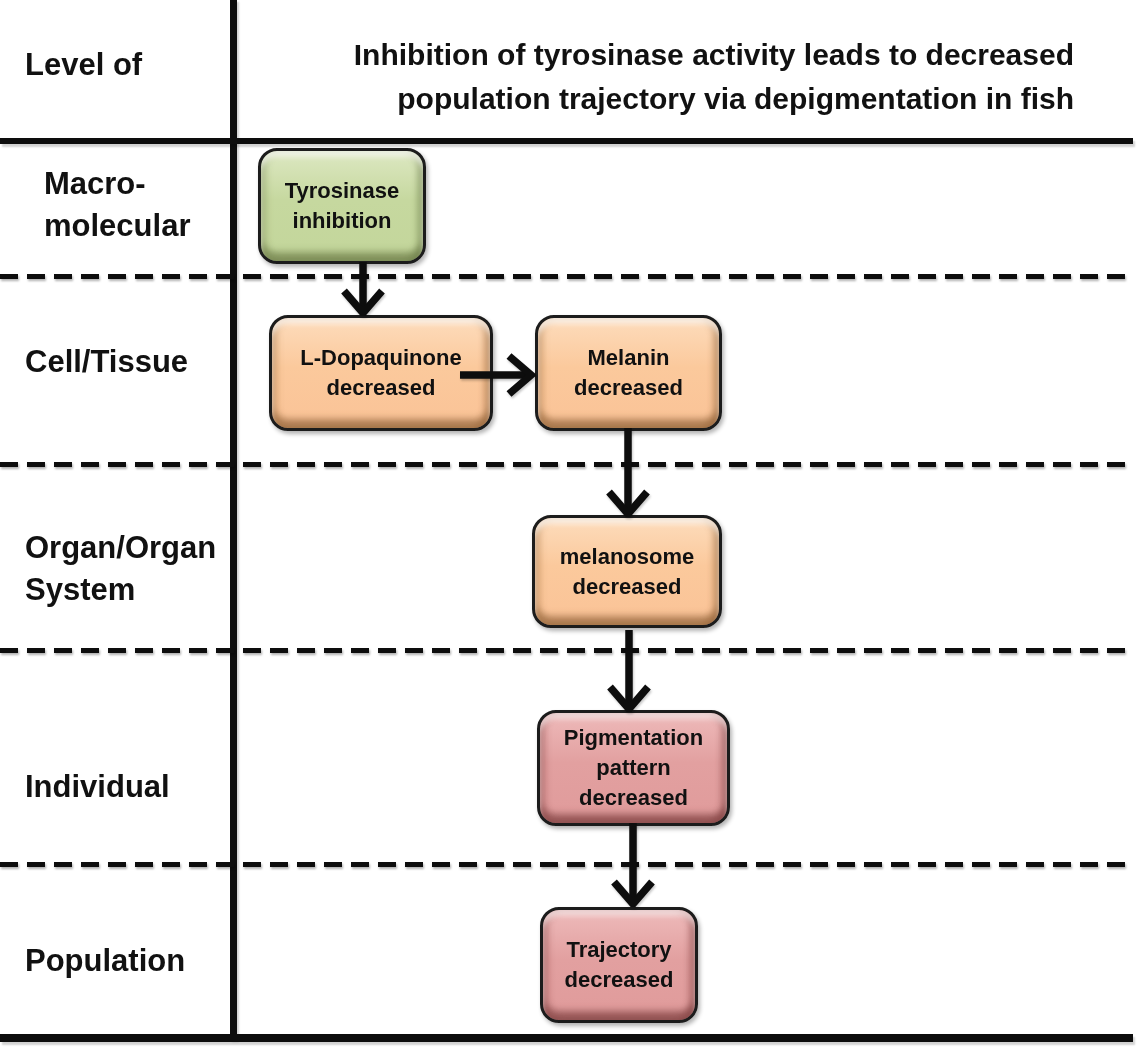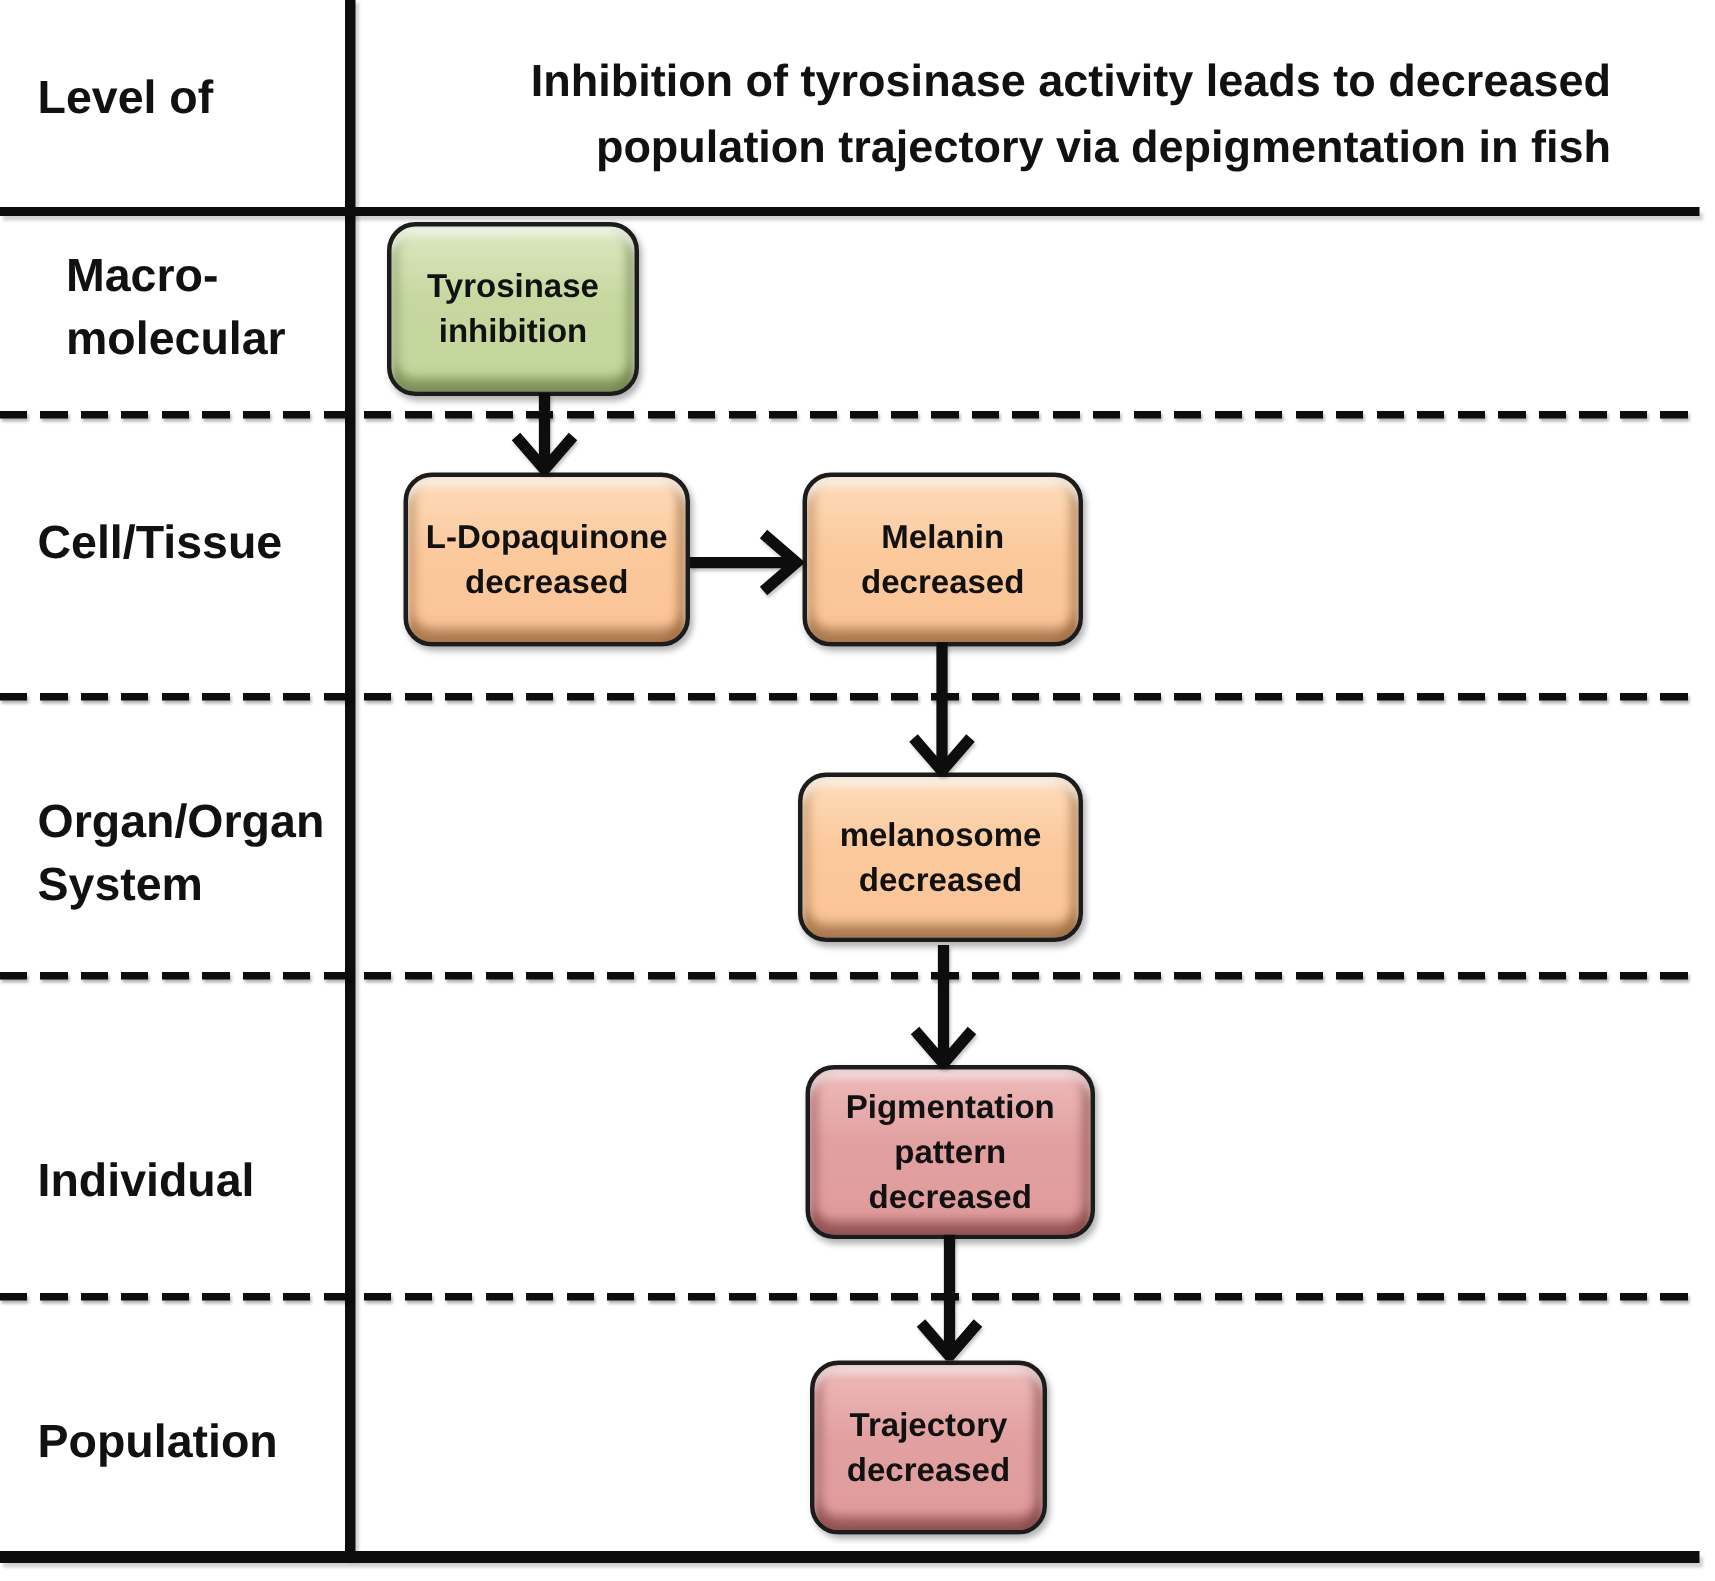--- a/index.html
+++ b/index.html
@@ -84,21 +84,21 @@
   .node.pink{
     background:linear-gradient(180deg,#eebaba 0%,#e2a0a0 45%,#e09b9b 100%);
     box-shadow:
       2px 3px 4px rgba(0,0,0,.30),
       inset 0 6px 5px rgba(255,255,255,.55),
       inset 6px 0 6px rgba(140,70,70,.30),
       inset -6px 0 6px rgba(120,55,55,.40),
       inset 0 -9px 7px rgba(110,50,50,.60);
   }
   .pos-tyr{left:258px;top:148px;width:168px;height:116px;}
-  .pos-ldopa{left:269px;top:315px;width:191px;height:116px;}
+  .pos-ldopa{left:269px;top:315px;width:224px;height:116px;}
   .pos-melanin{left:535px;top:315px;width:187px;height:116px;}
   .pos-melanosome{left:532px;top:515px;width:190px;height:113px;}
   .pos-pigment{left:537px;top:710px;width:193px;height:116px;}
   .pos-traj{left:540px;top:907px;width:158px;height:116px;}
 
   
   .arrow{
     position:absolute;
     filter:drop-shadow(1px 2px 1px rgba(0,0,0,.22));
     z-index:5;

